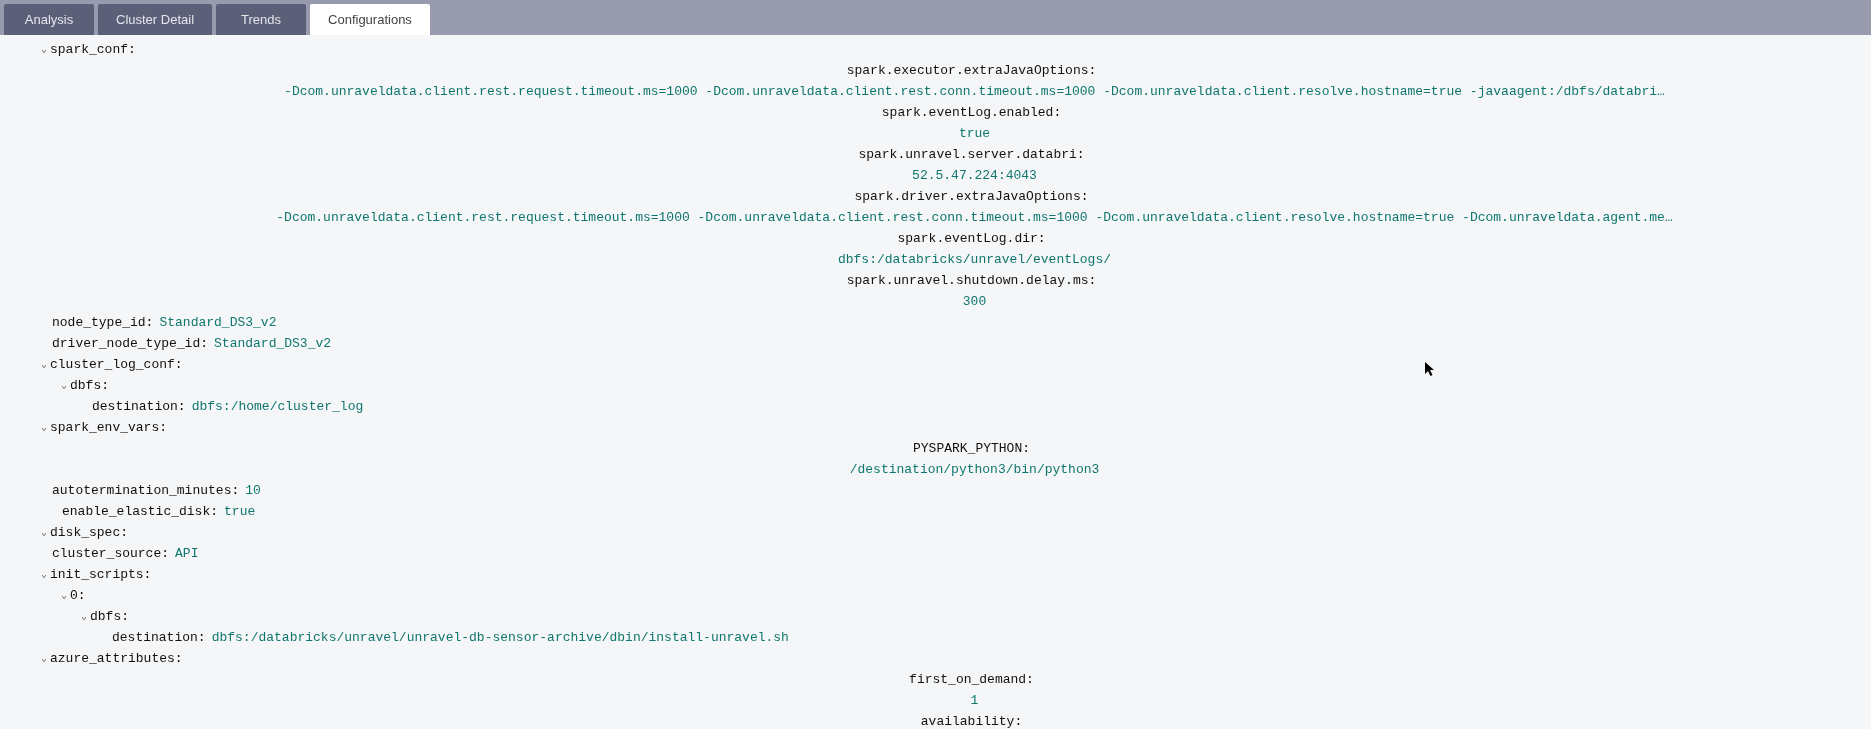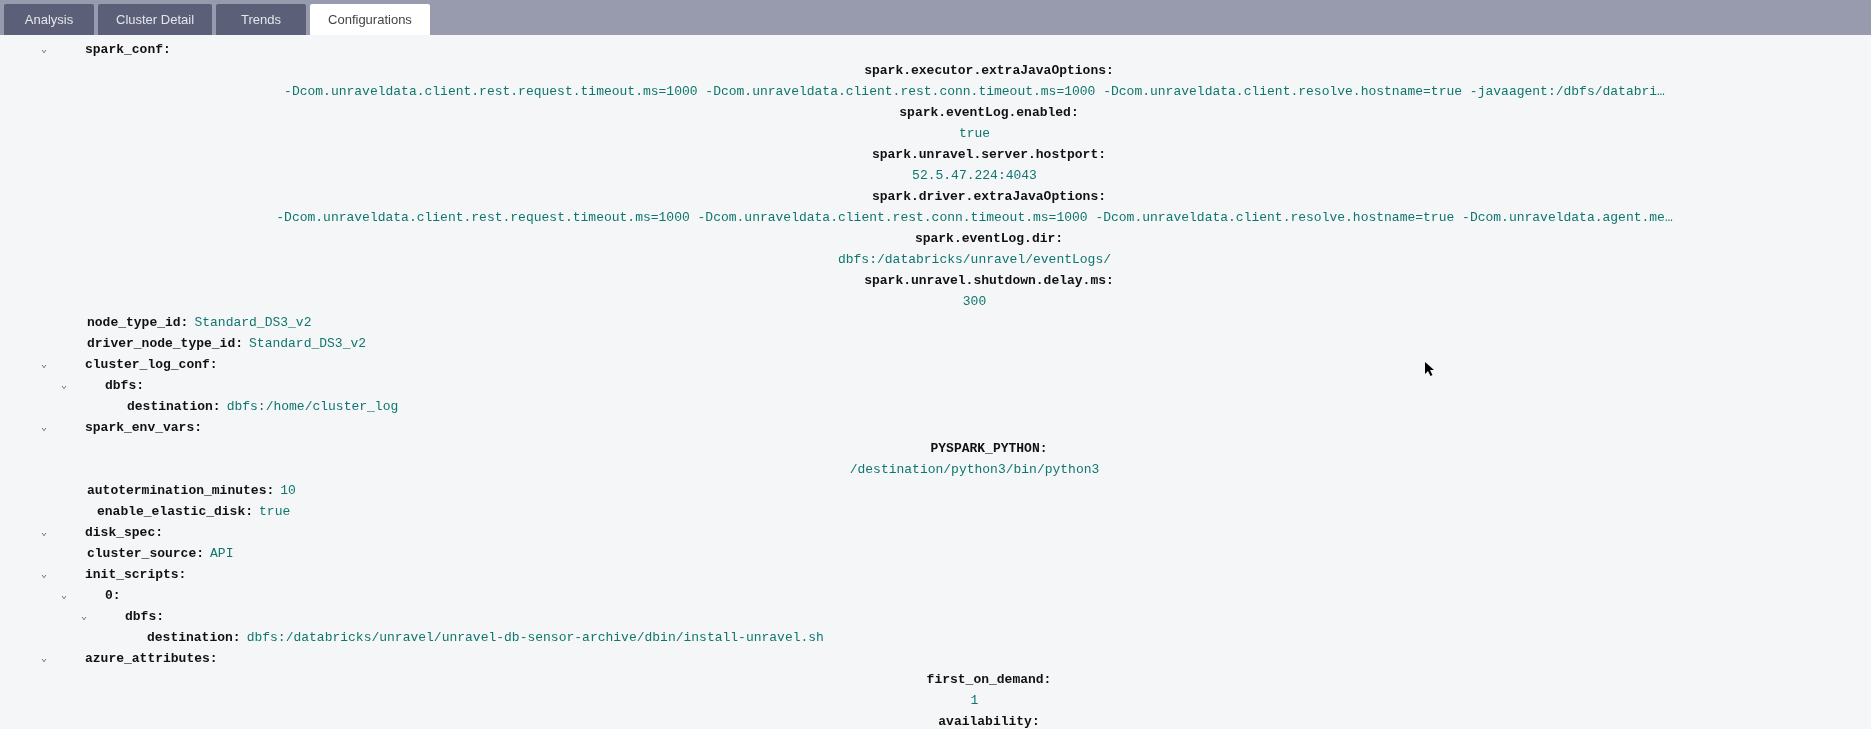--- a/index.html
+++ b/index.html
@@ -54,24 +54,23 @@
     width: 12px;
     display: inline-flex;
     align-items: center;
     justify-content: center;
     color: #555;
     font-size: 10px;
     line-height: 1;
     flex-shrink: 0;
   }
   .key {
-    font-weight: 700;
+    font-weight: 400;
     color: #111;
     flex-shrink: 0;
-    margin-left: 35px;
   }
   .val {
     margin-left: 6px;
     color: #0f766e;
     overflow: hidden;
     text-overflow: ellipsis;
   }
   
   .lvl0 { padding-left: 38px; }
   .lvl1 { padding-left: 58px; }
@@ -106,21 +105,21 @@
   </div>
   <div class="row lvl1kv">
     <span class="key">spark.executor.extraJavaOptions:</span>
     <span class="val">-Dcom.unraveldata.client.rest.request.timeout.ms=1000 -Dcom.unraveldata.client.rest.conn.timeout.ms=1000 -Dcom.unraveldata.client.resolve.hostname=true -javaagent:/dbfs/databri…</span>
   </div>
   <div class="row lvl1kv">
     <span class="key">spark.eventLog.enabled:</span>
     <span class="val">true</span>
   </div>
   <div class="row lvl1kv">
-    <span class="key">spark.unravel.server.hostport:</span>
+    <span class="key">spark.unravel.server.databri:</span>
     <span class="val">52.5.47.224:4043</span>
   </div>
   <div class="row lvl1kv">
     <span class="key">spark.driver.extraJavaOptions:</span>
     <span class="val">-Dcom.unraveldata.client.rest.request.timeout.ms=1000 -Dcom.unraveldata.client.rest.conn.timeout.ms=1000 -Dcom.unraveldata.client.resolve.hostname=true -Dcom.unraveldata.agent.me…</span>
   </div>
   <div class="row lvl1kv">
     <span class="key">spark.eventLog.dir:</span>
     <span class="val">dbfs:/databricks/unravel/eventLogs/</span>
   </div>

